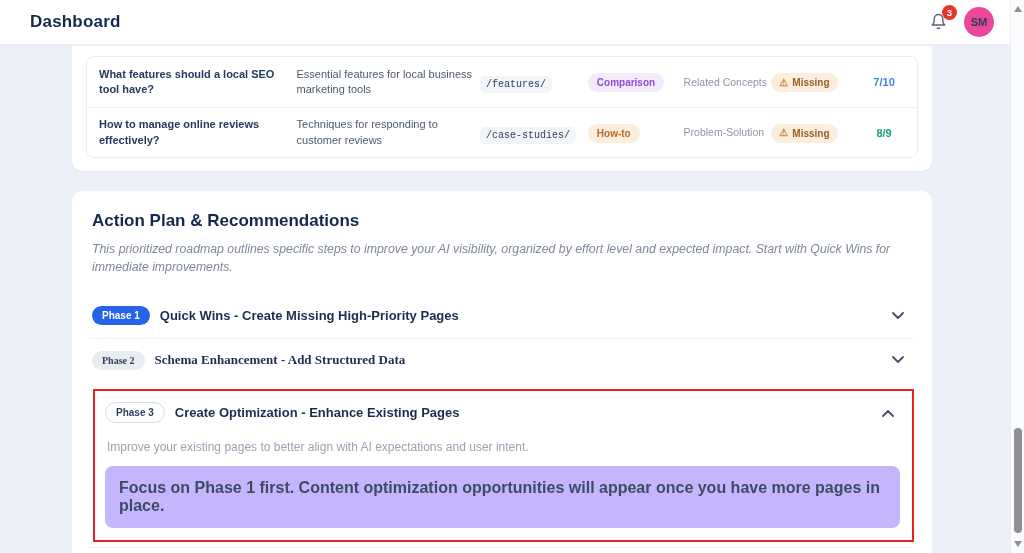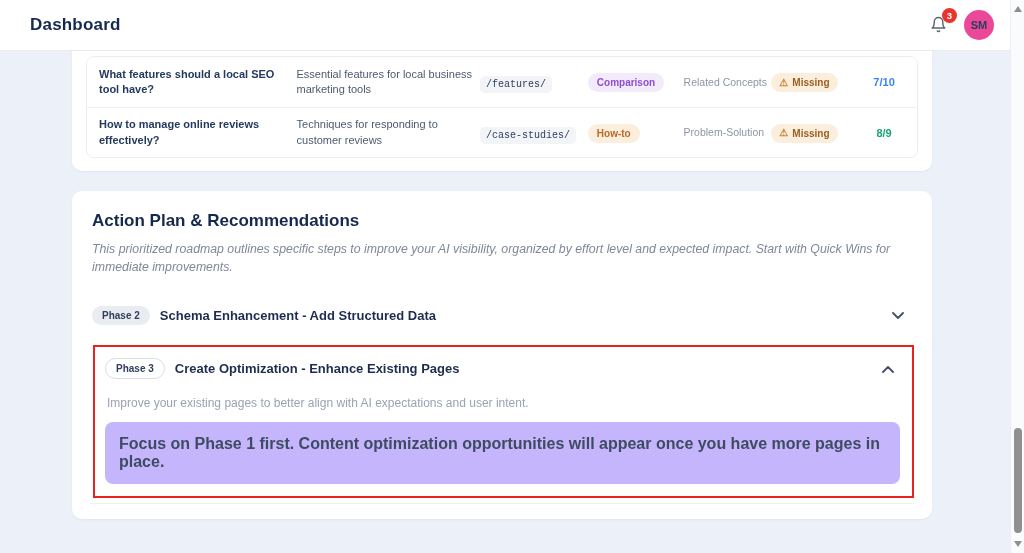--- a/index.html
+++ b/index.html
@@ -7,21 +7,21 @@
   body {
     position: relative;
     overflow: hidden;
     background: #ecf1f9;
     font-family: "Liberation Sans", sans-serif;
     color: #1b2b4b;
   }
 
   
   .app-header {
-    position: absolute; top: 0; left: 0; right: 14px; height: 51px;
+    position: absolute; top: 0; left: 0; right: 14px; height: 45px;
     background: #fff; border-bottom: 1px solid #e9ebef;
     display: flex; align-items: center; z-index: 5;
   }
   .app-title { margin-left: 30px; font-size: 17px; font-weight: 700; color: #15294e; letter-spacing: .2px; }
   .header-right { margin-left: auto; margin-right: 16px; display: flex; align-items: center; gap: 16px; }
   .bell-wrap { position: relative; width: 18px; height: 20px; cursor: pointer; }
   .notif-badge {
     position: absolute; top: -7px; right: -9px; min-width: 15px; height: 15px;
     background: #e8352c; color: #fff; font-size: 9.5px; font-weight: 700;
     border-radius: 50%; display: flex; align-items: center; justify-content: center;
@@ -164,20 +164,29 @@
         <div class="c-score green">8/9</div>
       </div>
 
     </div>
   </section>
 
   <section class="card card-plan">
     <h2 class="plan-title">Action Plan &amp; Recommendations</h2>
     <p class="plan-subtitle">This prioritized roadmap outlines specific steps to improve your AI visibility, organized by effort level and expected impact. Start with Quick Wins for immediate improvements.</p>
 
+    <div class="acc-row">
+      <span class="pill-phase p1">Phase 1</span>
+      <span class="acc-title">Quick Wins - Create Missing High-Priority Pages</span>
+      <span class="chev">
+        <svg width="12" height="8" viewBox="0 0 12 8">
+            <path d="M1 1l5 5 5-5" fill="none" stroke="#44506a" stroke-width="1.8" stroke-linecap="round" stroke-linejoin="round"></path>
+          </svg>
+      </span>
+    </div>
 
     <div class="acc-row">
       <span class="pill-phase p2">Phase 2</span>
       <span class="acc-title">Schema Enhancement - Add Structured Data</span>
       <span class="chev">
         <svg width="12" height="8" viewBox="0 0 12 8">
             <path d="M1 1l5 5 5-5" fill="none" stroke="#44506a" stroke-width="1.8" stroke-linecap="round" stroke-linejoin="round"></path>
           </svg>
       </span>
     </div>

